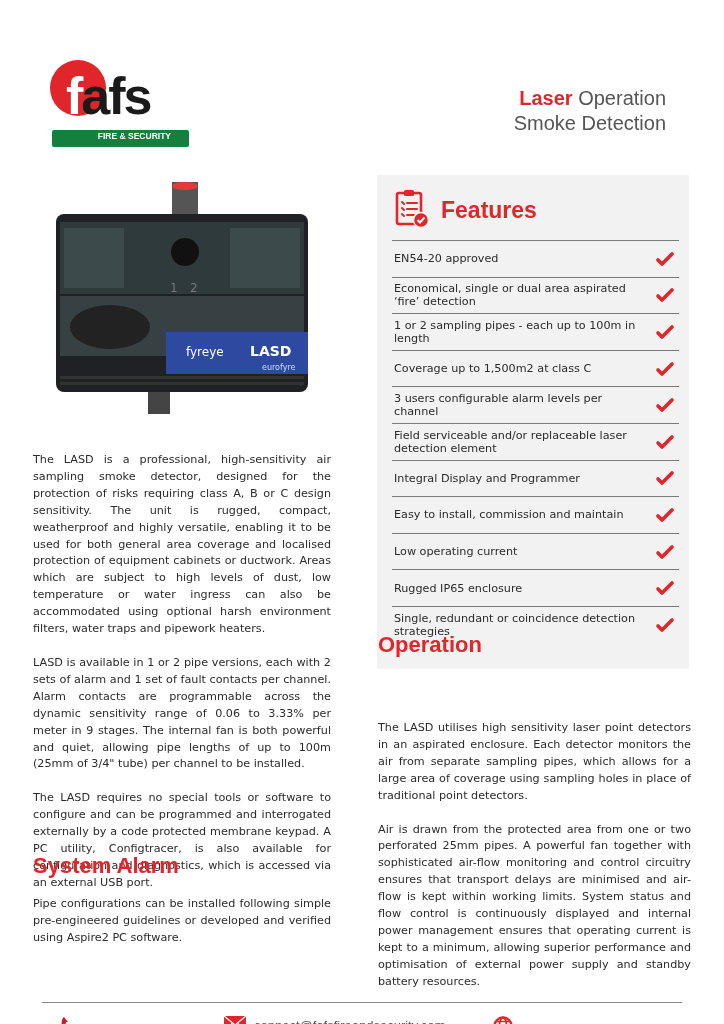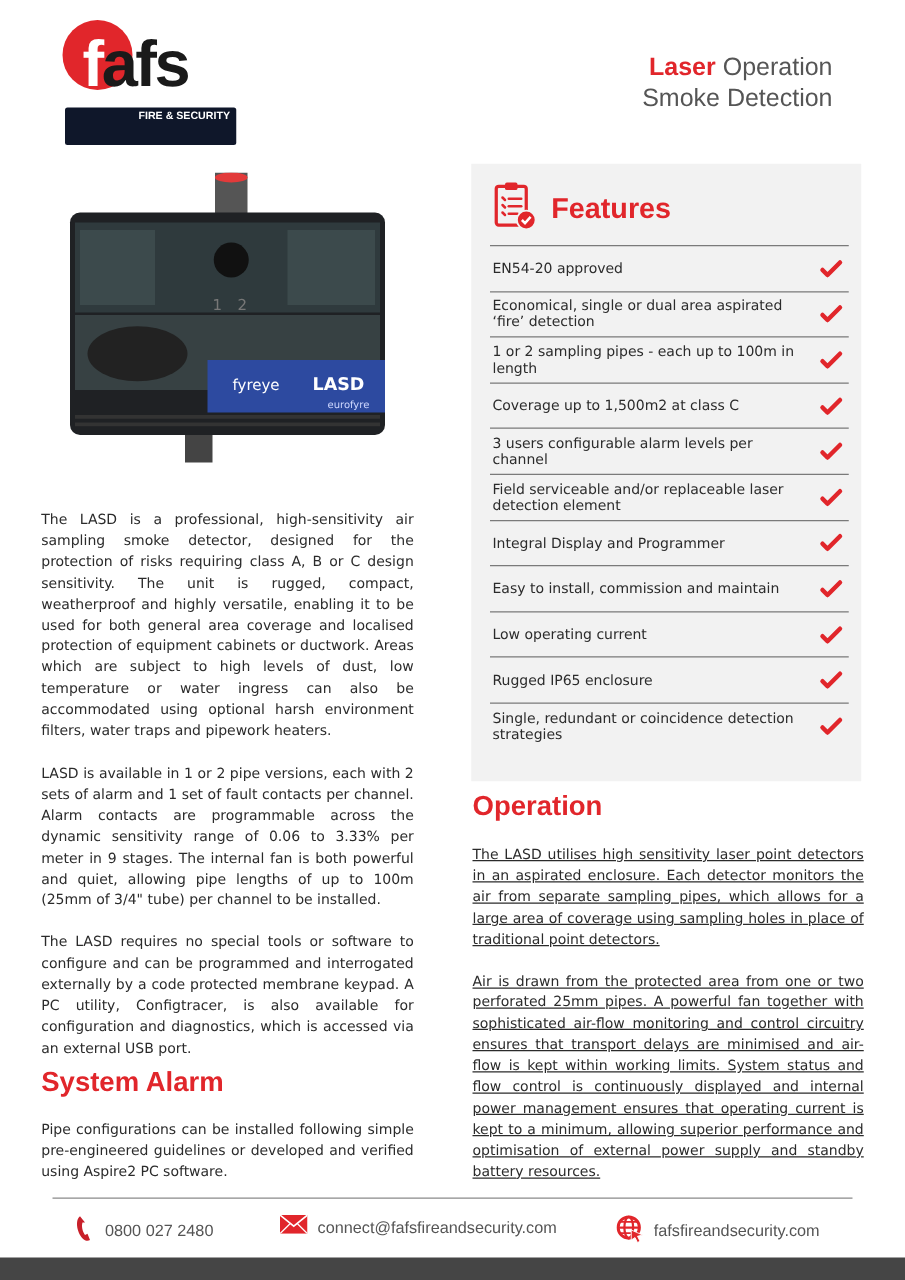--- a/index.html
+++ b/index.html
@@ -1,28 +1,28 @@
 <!DOCTYPE html>
 <html><head>
 <meta charset="utf-8">
 <style>
   html, body { margin:0; padding:0; }
   body { width:724px; height:1024px; position:relative; background:#ffffff; overflow:hidden;
          font-family:"DejaVu Sans", sans-serif; color:#2b2b2b; }
-  .abs { position:absolute; }
+  .abs { position:absolute;margin-top:44px; }
 
   
   #logo { left:50px; top:16px; width:145px; height:82px; }
   #logo .circle { position:absolute; left:0; top:0; width:56px; height:56px; border-radius:50%; background:#e1262b; }
   #logo .word { position:absolute; left:16px; top:8px; font-family:"Liberation Sans", sans-serif; font-weight:bold;
                 font-size:52px; line-height:56px; letter-spacing:-2px; color:#1a1a1a; }
   #logo .word .f { color:#ffffff; }
-  #logo .bar { position:absolute; left:2px; top:70px; width:137px; height:30px; background:#0f172a; border-radius:2px;
+  #logo .bar { position:absolute; left:2px; top:70px; width:137px; height:17px; background:#15803d; border-radius:2px;
                color:#fff; font-family:"Liberation Sans", sans-serif; font-weight:bold; font-size:8.5px;
-               line-height:13px; text-align:right; padding-right:5px; box-sizing:border-box; }
+               line-height:13px; text-align:right; padding-right:18px; box-sizing:border-box; }
 
   
   #doc-title { right:58px; top:42px; text-align:right; font-family:"Liberation Sans", sans-serif;
                font-size:20px; line-height:25px; color:#555; font-weight:normal; }
   #doc-title .accent { color:#e1262b; font-weight:bold; }
 
   
   #product { left:50px; top:138px; width:262px; height:238px; }
 
   
@@ -40,21 +40,21 @@
   #features-head .title { font-family:"Liberation Sans", sans-serif; font-weight:bold; font-size:23px; color:#e1262b; margin-left:12px; }
   #features-list { position:absolute; left:15px; top:65px; width:287px; border-top:1.5px solid #7a7a7a; }
   .feat { display:flex; align-items:center; justify-content:space-between; border-bottom:1.5px solid #7a7a7a;
           height:36.6px; box-sizing:border-box; padding-left:2px; }
   .feat .txt { font-size:11.2px; line-height:13px; color:#2b2b2b; width:250px; }
   .feat .chk { width:20px; height:20px; margin-right:4px; flex:none; }
   .feat:last-child { border-bottom:none; }
 
   
   #operation-heading { left:378px; top:632px; }
-  #operation-text { left:378px; top:676px; width:313px;text-decoration:underline; }
+  #operation-text { left:378px; top:676px; width:313px; }
   #operation-text .para + .para { margin-top:17px; }
 
   
   #footer-rule { left:42px; top:958px; width:640px; height:1px; background:#8a8a8a; }
   #footer { left:60px; top:972px; width:620px; height:24px;text-decoration:underline; }
   .contact { position:absolute; top:0; display:flex; align-items:center; font-family:"Liberation Sans", sans-serif;
              font-size:13px; color:#555; }
   .contact svg { margin-right:8px; }
   #footer-bar { left:0; top:1006px; width:724px; height:18px; background:#454545; }
 </style>

